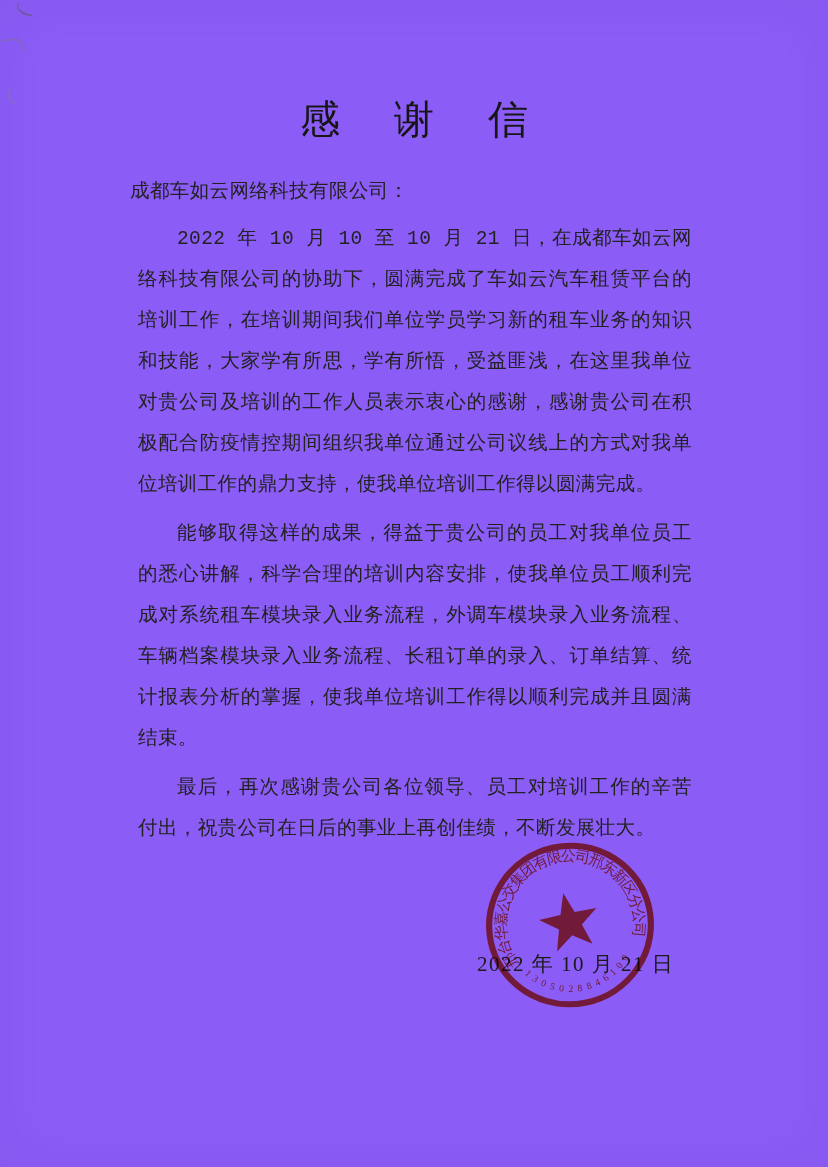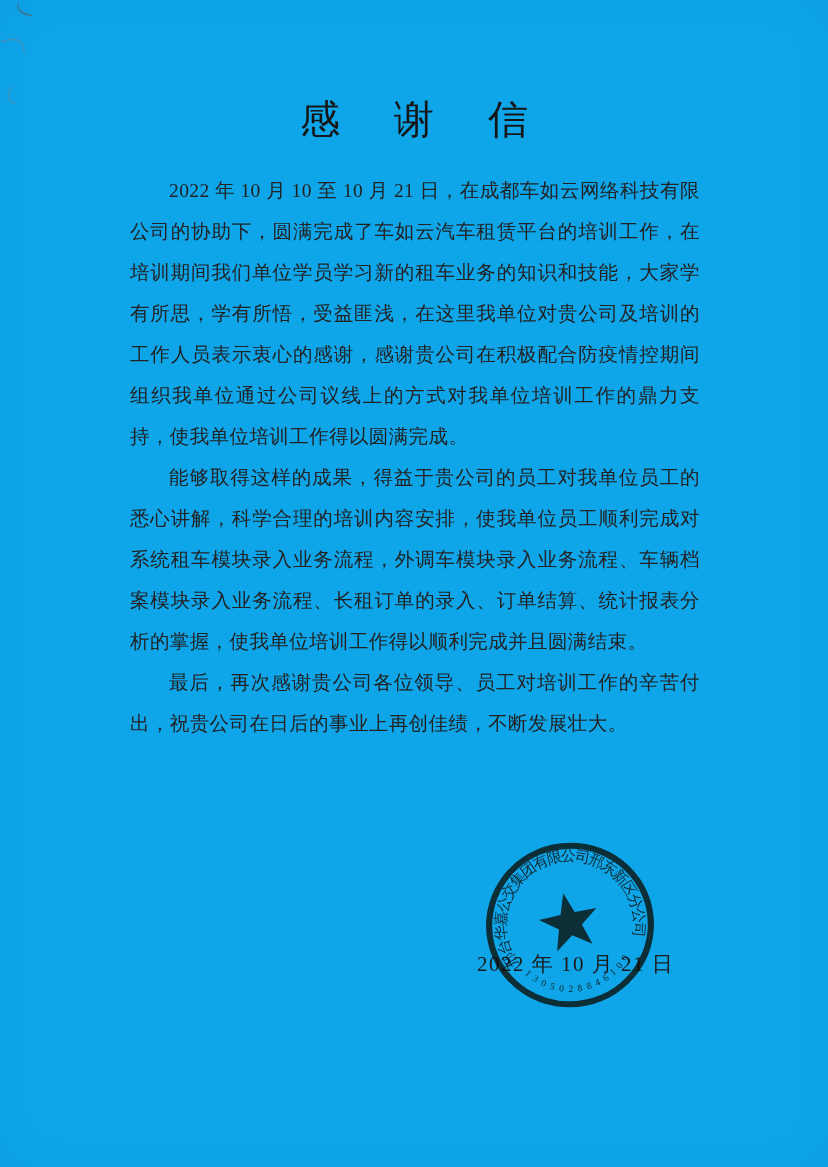--- a/index.html
+++ b/index.html
@@ -4,21 +4,21 @@
 <style>
   html,body{margin:0;padding:0;}
   body{
     width:828px;height:1167px;
     background:#e9e9e9;
     font-family:"Liberation Serif","DejaVu Serif",serif;
   }
   .page{
     position:relative;
     width:828px;height:1167px;
-    background:#0ea5e9;
+    background:#8b5cf6;
     overflow:hidden;
     box-shadow:inset 0 0 60px rgba(0,0,0,0.035);
     color:#1f1f1f;
   }
   
   .artifact{position:absolute;pointer-events:none;}
   .a1{left:16px;top:4px;width:16px;height:9px;
       border-bottom:2px solid rgba(90,90,90,.55);
       border-left:2px solid rgba(90,90,90,.35);
       border-radius:0 0 0 70%;transform:rotate(14deg);}
@@ -44,21 +44,21 @@
   }
   .content{
     margin:20px 128px 0 130px;
     font-size:19.5px;
     line-height:41px;
     letter-spacing:.4px;
     text-align:justify;
     color:#222;
   }
   .salutation{margin:0;}
-  .content p{margin:0;text-indent:2em;}
+  .content p{margin:8px;text-indent:2em;font-family:Liberation Mono, monospace;}
 
   .date{
     position:absolute;
     left:477px;top:950px;
     font-size:21px;
     letter-spacing:1.5px;
     color:#1a1a1a;
     white-space:nowrap;
     z-index:1;
   }
@@ -79,20 +79,21 @@
 
 <div class="page">
 
   <div class="artifact a1"></div>
   <div class="artifact a2"></div>
   <div class="artifact a3"></div>
 
   <h1 class="title">感 谢 信</h1>
 
   <div class="content">
+    <div class="salutation">成都车如云网络科技有限公司：</div>
     <p>2022 年 10 月 10 至 10 月 21 日，在成都车如云网络科技有限公司的协助下，圆满完成了车如云汽车租赁平台的培训工作，在培训期间我们单位学员学习新的租车业务的知识和技能，大家学有所思，学有所悟，受益匪浅，在这里我单位对贵公司及培训的工作人员表示衷心的感谢，感谢贵公司在积极配合防疫情控期间组织我单位通过公司议线上的方式对我单位培训工作的鼎力支持，使我单位培训工作得以圆满完成。</p>
     <p>能够取得这样的成果，得益于贵公司的员工对我单位员工的悉心讲解，科学合理的培训内容安排，使我单位员工顺利完成对系统租车模块录入业务流程，外调车模块录入业务流程、车辆档案模块录入业务流程、长租订单的录入、订单结算、统计报表分析的掌握，使我单位培训工作得以顺利完成并且圆满结束。</p>
     <p>最后，再次感谢贵公司各位领导、员工对培训工作的辛苦付出，祝贵公司在日后的事业上再创佳绩，不断发展壮大。</p>
   </div>
 
   <div class="date">2022 年 10 月 21 日</div>
 
   <div class="seal">
     <svg viewBox="0 0 200 200" xmlns="http://www.w3.org/2000/svg">
       <defs>

